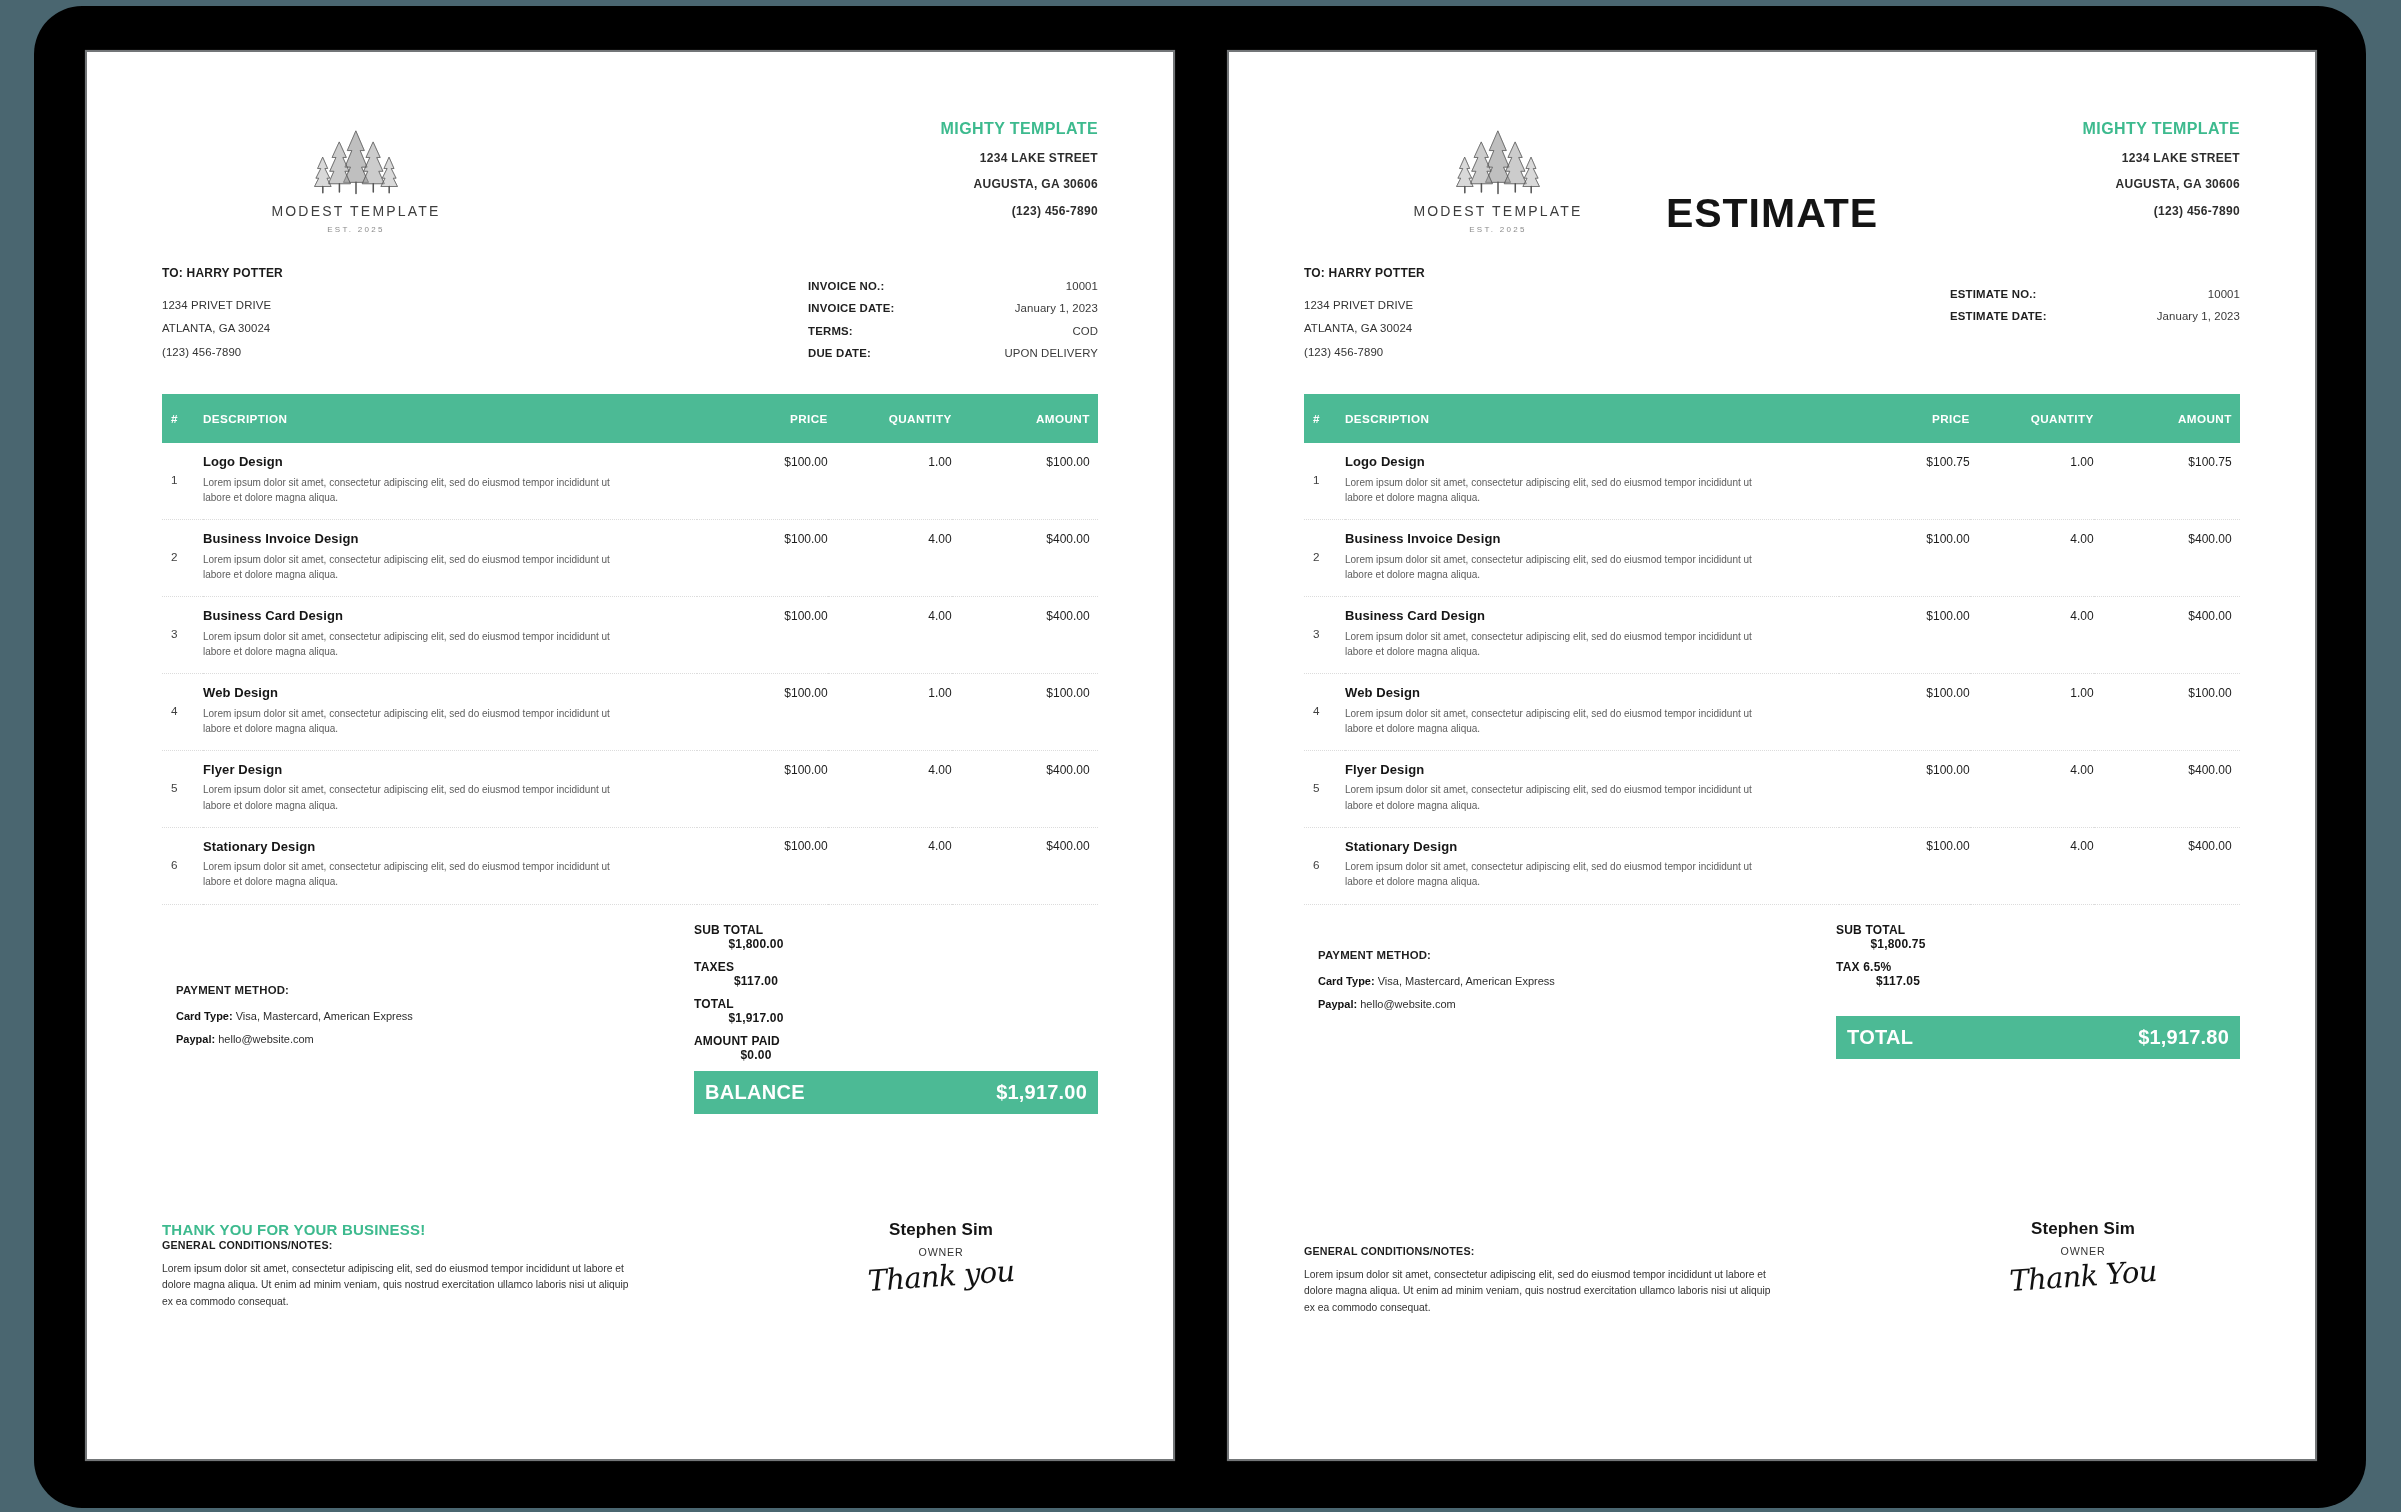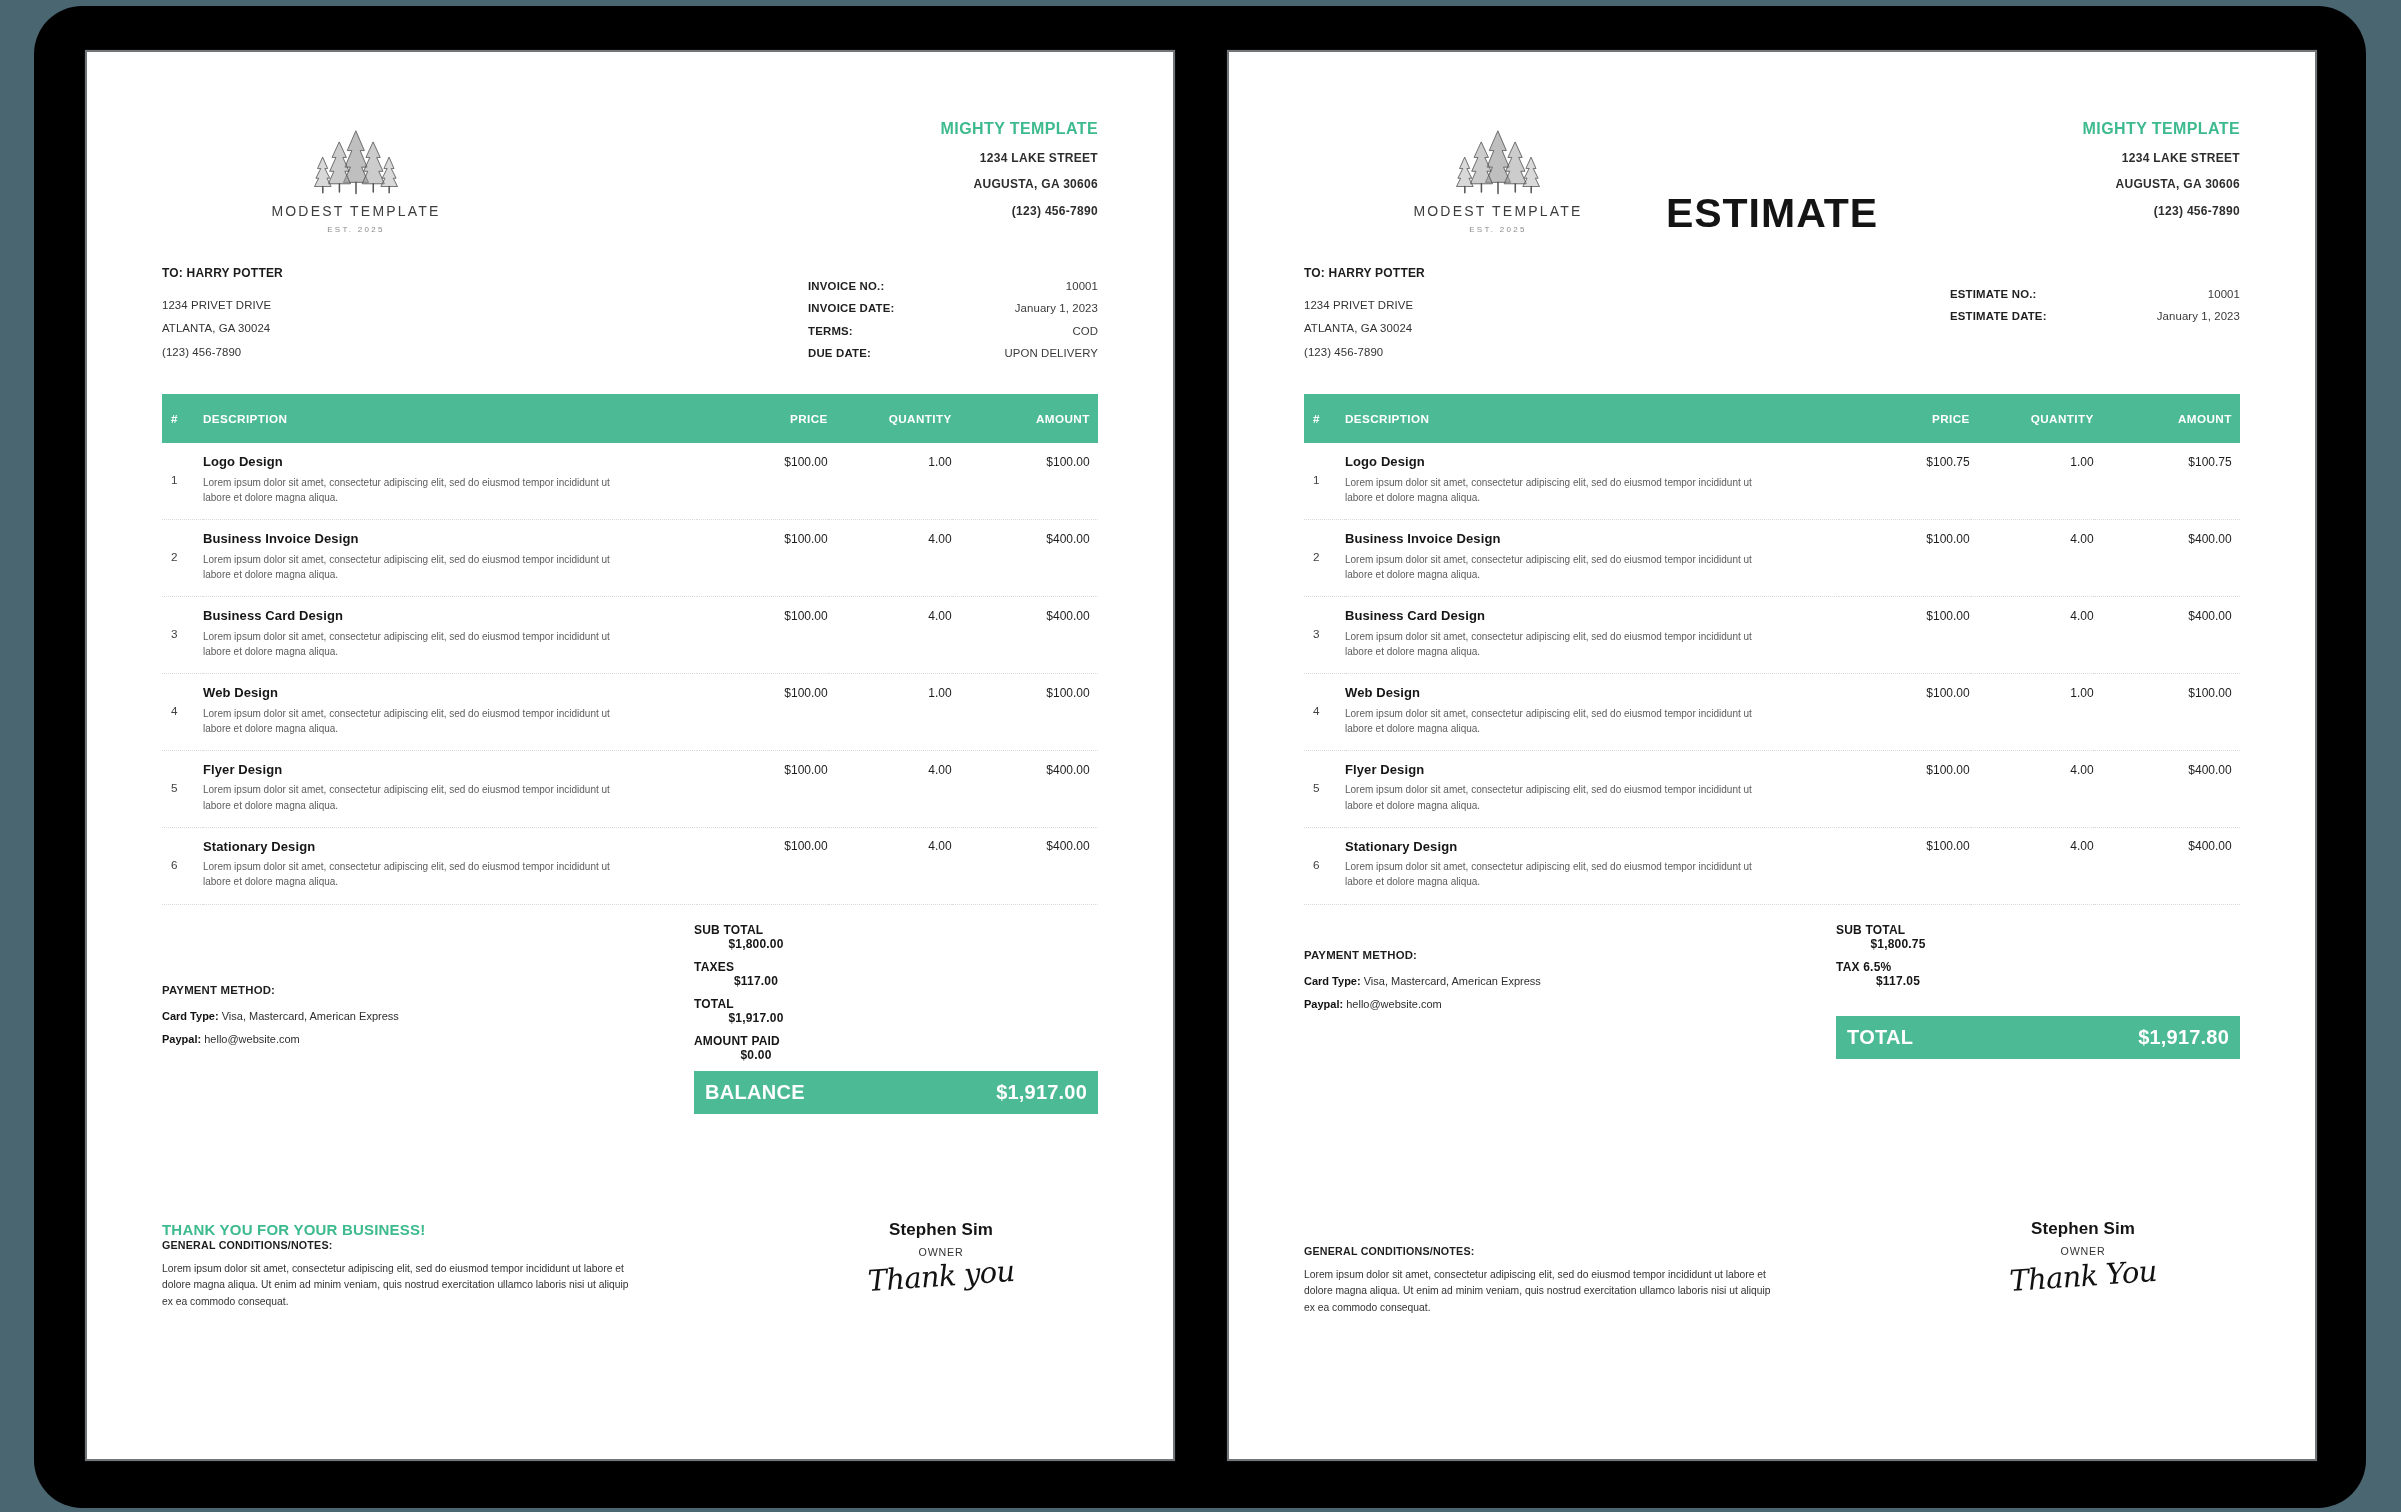--- a/index.html
+++ b/index.html
@@ -268,21 +268,21 @@
     letter-spacing: 0.3px;
   }
   .balance-bar .bar-value {
     font-size: 20px;
     font-weight: 800;
     letter-spacing: 0.2px;
   }
 
   .payment {
     position: absolute;
-    left: 0;
+    left: 14px;
   }
   .payment-head {
     font-size: 11.4px;
     font-weight: 800;
     color: #1e1e1e;
     letter-spacing: 0.2px;
     margin-bottom: 14px;
   }
   .payment-line {
     font-size: 11px;

